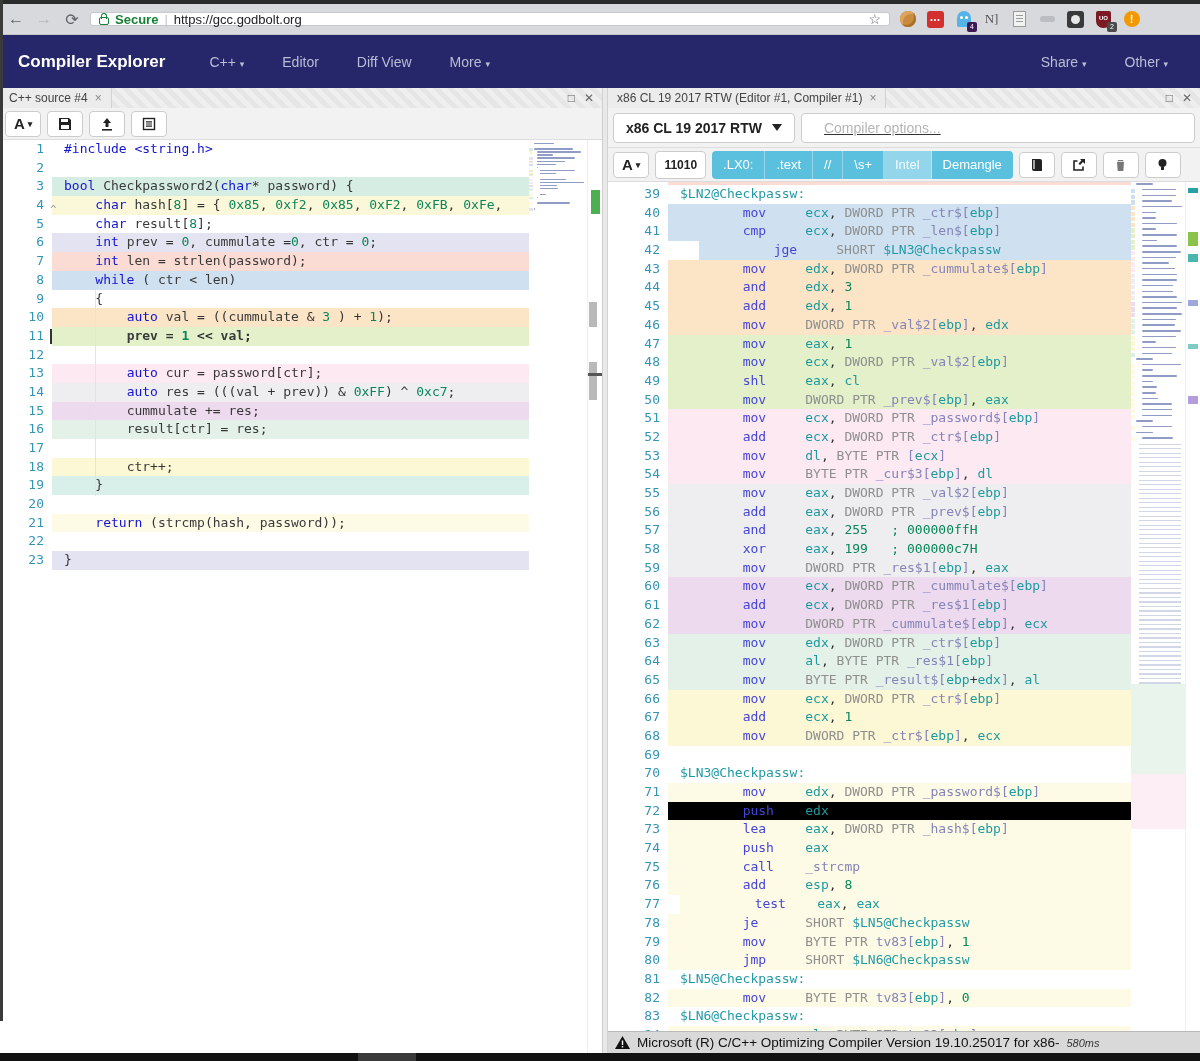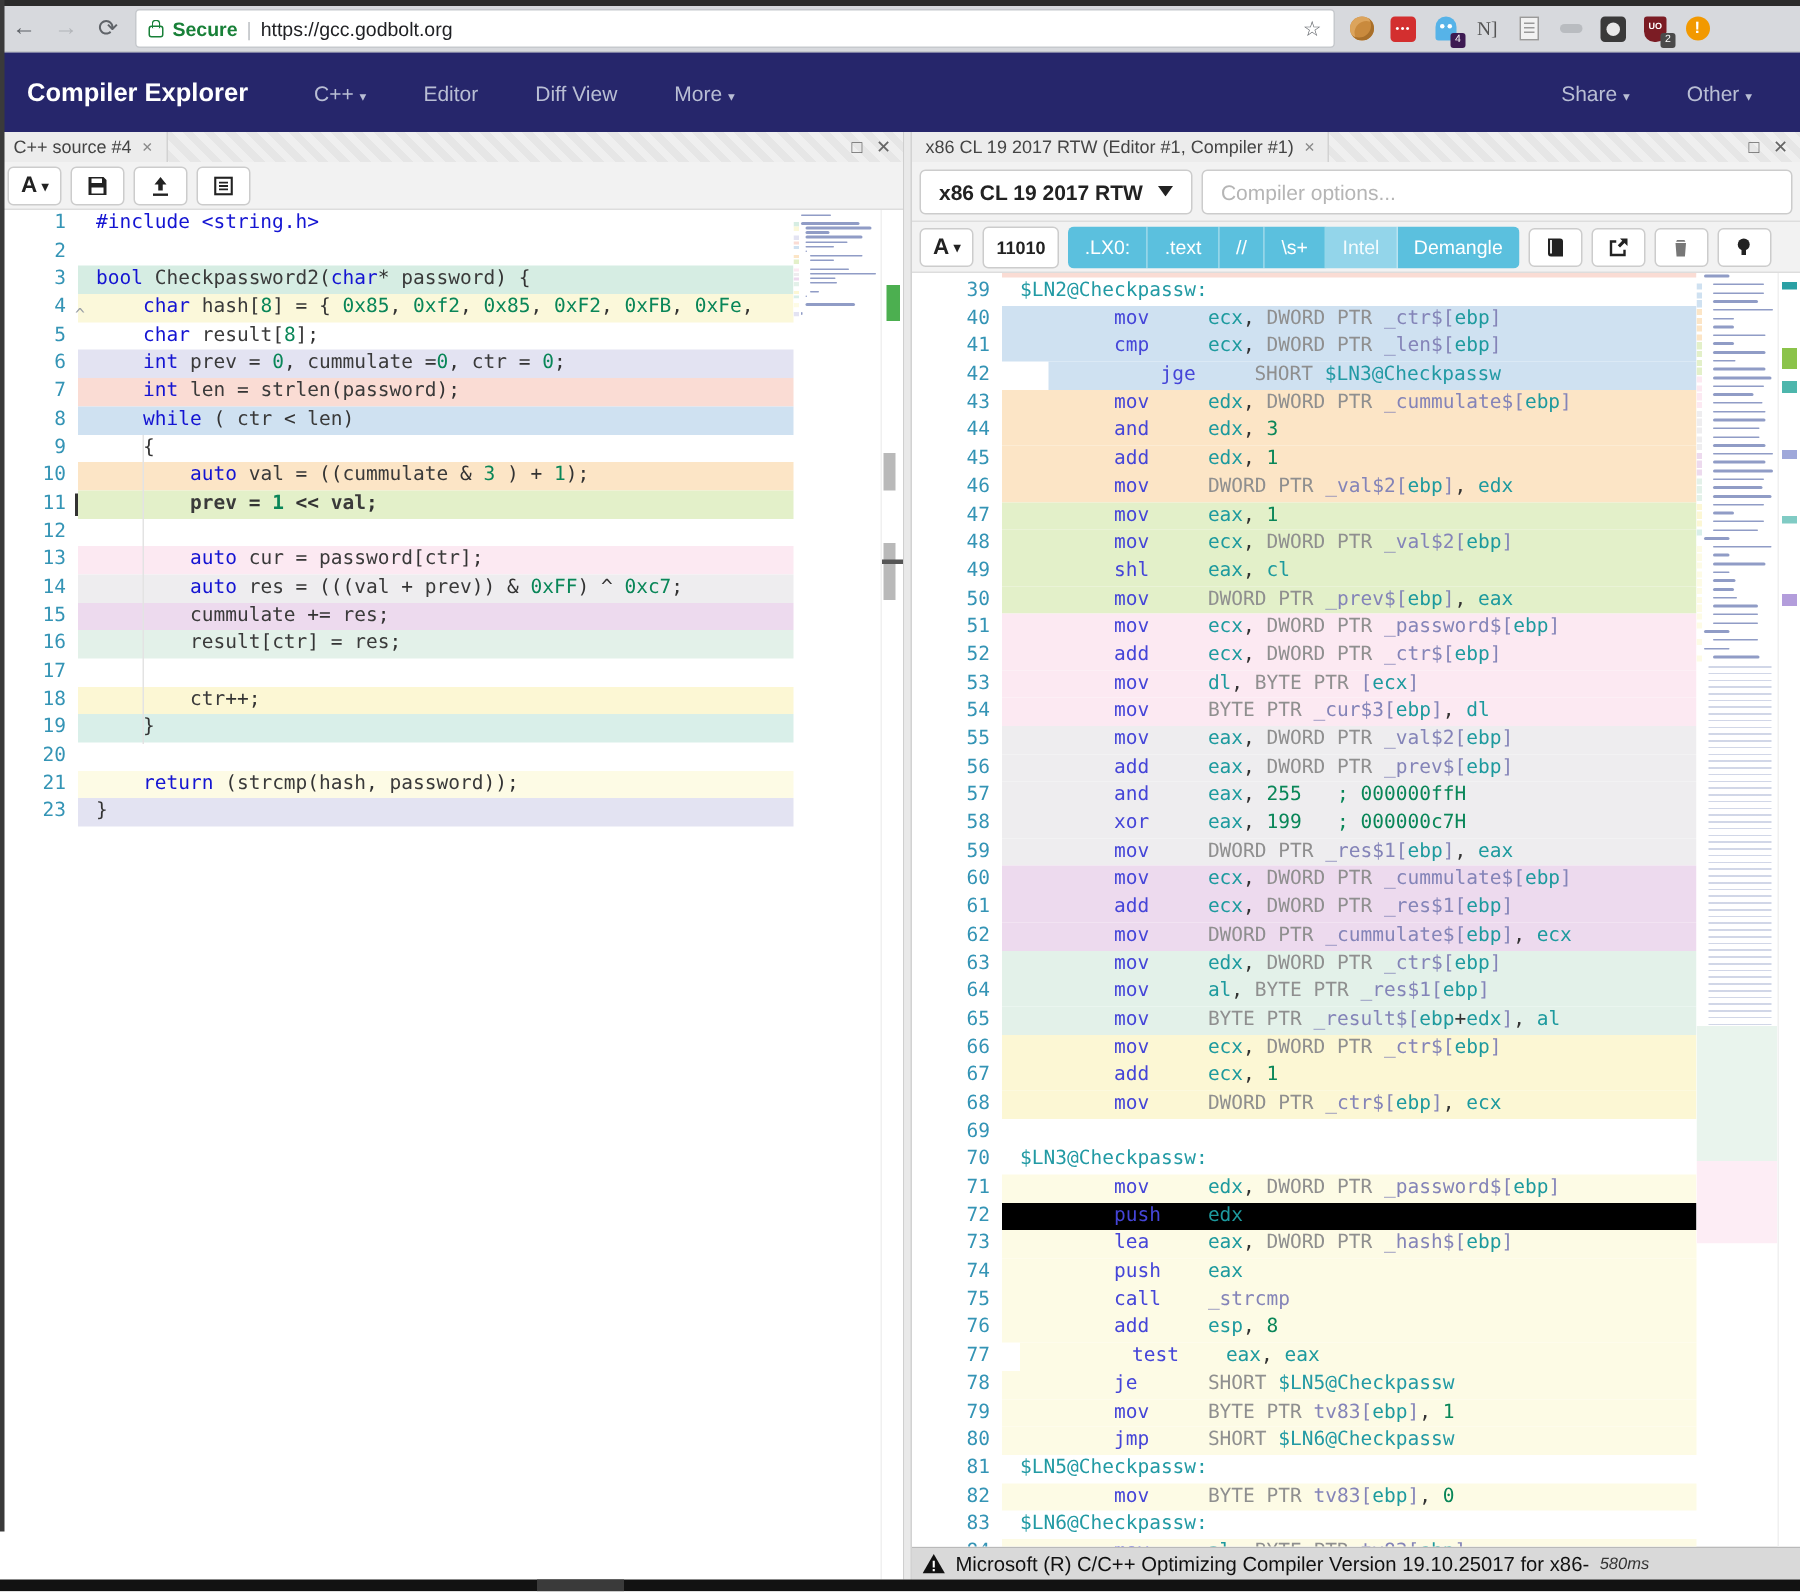--- a/index.html
+++ b/index.html
@@ -5,21 +5,21 @@
   * { margin:0; padding:0; box-sizing:border-box; }
   html,body { background:#fff; }
   #app { position:relative; width:1200px; height:1061px; overflow:hidden;
          font-family:"Liberation Sans", sans-serif; background:#fff; }
 
   
   .top-strip { height:4px; background:#2b2b2b; }
   .chrome { height:31px; background:#d7d9dd; display:flex; align-items:center; padding:0 6px; gap:8px; border-bottom:1px solid #c2c5c9; }
   .nav-arrow { font-size:16px; color:#5f6368; width:20px; text-align:center; }
   .nav-arrow.disabled { color:#b3b6ba; }
-  .omnibox { flex:1; max-width:800px; height:26px; background:#fff; border:1px solid #c6c9cd; border-radius:3px;
+  .omnibox { flex:1; max-width:800px; height:14px; background:#fff; border:1px solid #c6c9cd; border-radius:3px;
              display:flex; align-items:center; padding:0 8px; gap:6px; font-size:13px; }
   .lock { width:10px; height:8px; border:1.5px solid #188038; border-radius:2px; position:relative; margin-top:3px; }
   .lock:before { content:""; position:absolute; left:1px; top:-5px; width:4px; height:5px; border:1.5px solid #188038; border-bottom:none; border-radius:3px 3px 0 0; }
   .secure-label { color:#188038; font-weight:bold; }
   .omni-sep { color:#c0c3c7; }
   .url-text { color:#202124; }
   .omni-star { margin-left:auto; color:#5f6368; font-size:14px; }
   .ext-icons { display:flex; align-items:center; gap:9px; padding-right:2px; }
   .ext { width:19px; height:19px; position:relative; display:flex; align-items:center; justify-content:center; }
   .cookie { width:16px; height:16px; border-radius:50%; background:#c98a3d;
@@ -57,21 +57,21 @@
   .tab-close { color:#8a8a8a; font-size:12px; }
   .pane-ctrls { margin-left:auto; display:flex; align-items:center; gap:9px; padding-right:8px; color:#666; font-size:12px; }
 
   .toolbar { background:#f2f2f2; border-bottom:1px solid #ddd; display:flex; align-items:center; gap:6px; padding:3px 5px; }
   .tb-left { height:32px; }
   .btn { background:#fff; border:1px solid #ccc; border-radius:4px; height:26px; min-width:34px; display:flex; align-items:center; justify-content:center; gap:3px; font-size:14px; color:#222; padding:0 8px; }
   .btn svg { display:block; }
   .fontA { font-weight:bold; font-size:15px; }
   .row1 { height:40px; }
   .sel-btn { height:30px; font-size:14px; font-weight:bold; gap:10px; padding:0 12px; }
-  .opts-input { flex:1; height:30px; border:1px solid #ccc; border-radius:4px; font-size:14px; padding:0 12px; color:#333; font-family:"Liberation Sans",sans-serif; }
+  .opts-input { flex:1; height:30px; border:1px solid #ccc; border-radius:4px; font-size:14px; padding:0 22px; color:#333; font-family:"Liberation Sans",sans-serif;text-decoration:underline; }
   .opts-input::placeholder { color:#b5b5b5; }
   .row2 { height:34px; }
   .bin-btn { font-weight:bold; font-size:12px; height:28px; }
   .toggle-group { display:flex; border-radius:4px; overflow:hidden; }
   .tg { background:#5bc0de; color:#fff; font-size:13px; height:28px; display:flex; align-items:center; padding:0 11px; border-right:1px solid rgba(255,255,255,.35); }
   .tg:last-child { border-right:none; }
   .tg.lighter { background:#93d5ea; color:#f2fbfe; }
   .icon-btn { width:36px; }
 
   
@@ -234,20 +234,21 @@
             <div class="line"><span class="gutter g-left">12</span><span class="code"></span></div>
             <div class="line"><span class="gutter g-left">13</span><span class="code" style="background: rgb(252, 233, 242);"><span class="t-id">        </span><span class="t-kw">auto</span><span class="t-id"> </span><span class="t-id2">cur</span><span class="t-id"> </span><span class="t-id">=</span><span class="t-id"> </span><span class="t-id2">password</span><span class="t-id">[</span><span class="t-id2">ctr</span><span class="t-id">]</span><span class="t-id">;</span></span></div>
             <div class="line"><span class="gutter g-left">14</span><span class="code" style="background: rgb(238, 237, 239);"><span class="t-id">        </span><span class="t-kw">auto</span><span class="t-id"> </span><span class="t-id2">res</span><span class="t-id"> </span><span class="t-id">=</span><span class="t-id"> </span><span class="t-id">(</span><span class="t-id">(</span><span class="t-id">(</span><span class="t-id2">val</span><span class="t-id"> </span><span class="t-id">+</span><span class="t-id"> </span><span class="t-id2">prev</span><span class="t-id">)</span><span class="t-id">)</span><span class="t-id"> </span><span class="t-id">&amp;</span><span class="t-id"> </span><span class="t-num">0xFF</span><span class="t-id">)</span><span class="t-id"> </span><span class="t-id">^</span><span class="t-id"> </span><span class="t-num">0xc7</span><span class="t-id">;</span></span></div>
             <div class="line"><span class="gutter g-left">15</span><span class="code" style="background: rgb(237, 218, 238);"><span class="t-id">        </span><span class="t-id2">cummulate</span><span class="t-id"> </span><span class="t-id">+</span><span class="t-id">=</span><span class="t-id"> </span><span class="t-id2">res</span><span class="t-id">;</span></span></div>
             <div class="line"><span class="gutter g-left">16</span><span class="code" style="background: rgb(227, 241, 233);"><span class="t-id">        </span><span class="t-id2">result</span><span class="t-id">[</span><span class="t-id2">ctr</span><span class="t-id">]</span><span class="t-id"> </span><span class="t-id">=</span><span class="t-id"> </span><span class="t-id2">res</span><span class="t-id">;</span></span></div>
             <div class="line"><span class="gutter g-left">17</span><span class="code"></span></div>
             <div class="line"><span class="gutter g-left">18</span><span class="code" style="background: rgb(252, 247, 212);"><span class="t-id">        </span><span class="t-id2">ctr</span><span class="t-id">+</span><span class="t-id">+</span><span class="t-id">;</span></span></div>
             <div class="line"><span class="gutter g-left">19</span><span class="code" style="background: rgb(217, 239, 233);"><span class="t-id">    </span><span class="t-id">}</span></span></div>
             <div class="line"><span class="gutter g-left">20</span><span class="code"></span></div>
             <div class="line"><span class="gutter g-left">21</span><span class="code" style="background: rgb(253, 251, 229);"><span class="t-id">    </span><span class="t-kw">return</span><span class="t-id"> </span><span class="t-id">(</span><span class="t-id2">strcmp</span><span class="t-id">(</span><span class="t-id2">hash</span><span class="t-id">,</span><span class="t-id"> </span><span class="t-id2">password</span><span class="t-id">)</span><span class="t-id">)</span><span class="t-id">;</span></span></div>
+            <div class="line"><span class="gutter g-left">22</span><span class="code"></span></div>
             <div class="line"><span class="gutter g-left">23</span><span class="code" style="background: rgb(227, 227, 242);"><span class="t-id">}</span></span></div>
           </div>
         <div class="indent-guide"></div>
         <span class="fold-caret">^</span>
         <div class="cursor-caret"></div>
         <div class="minimap mm-left" id="mm-left">
             <div class="mm-row" style="height: 2.6px; background: rgb(255, 255, 255);">
               <div class="mm-bar" style="width: 19.95px; margin-left: 5px; margin-top: 0.5px;"></div>
             </div>
             <div class="mm-row" style="height: 2.6px; background: rgb(255, 255, 255);"></div>

